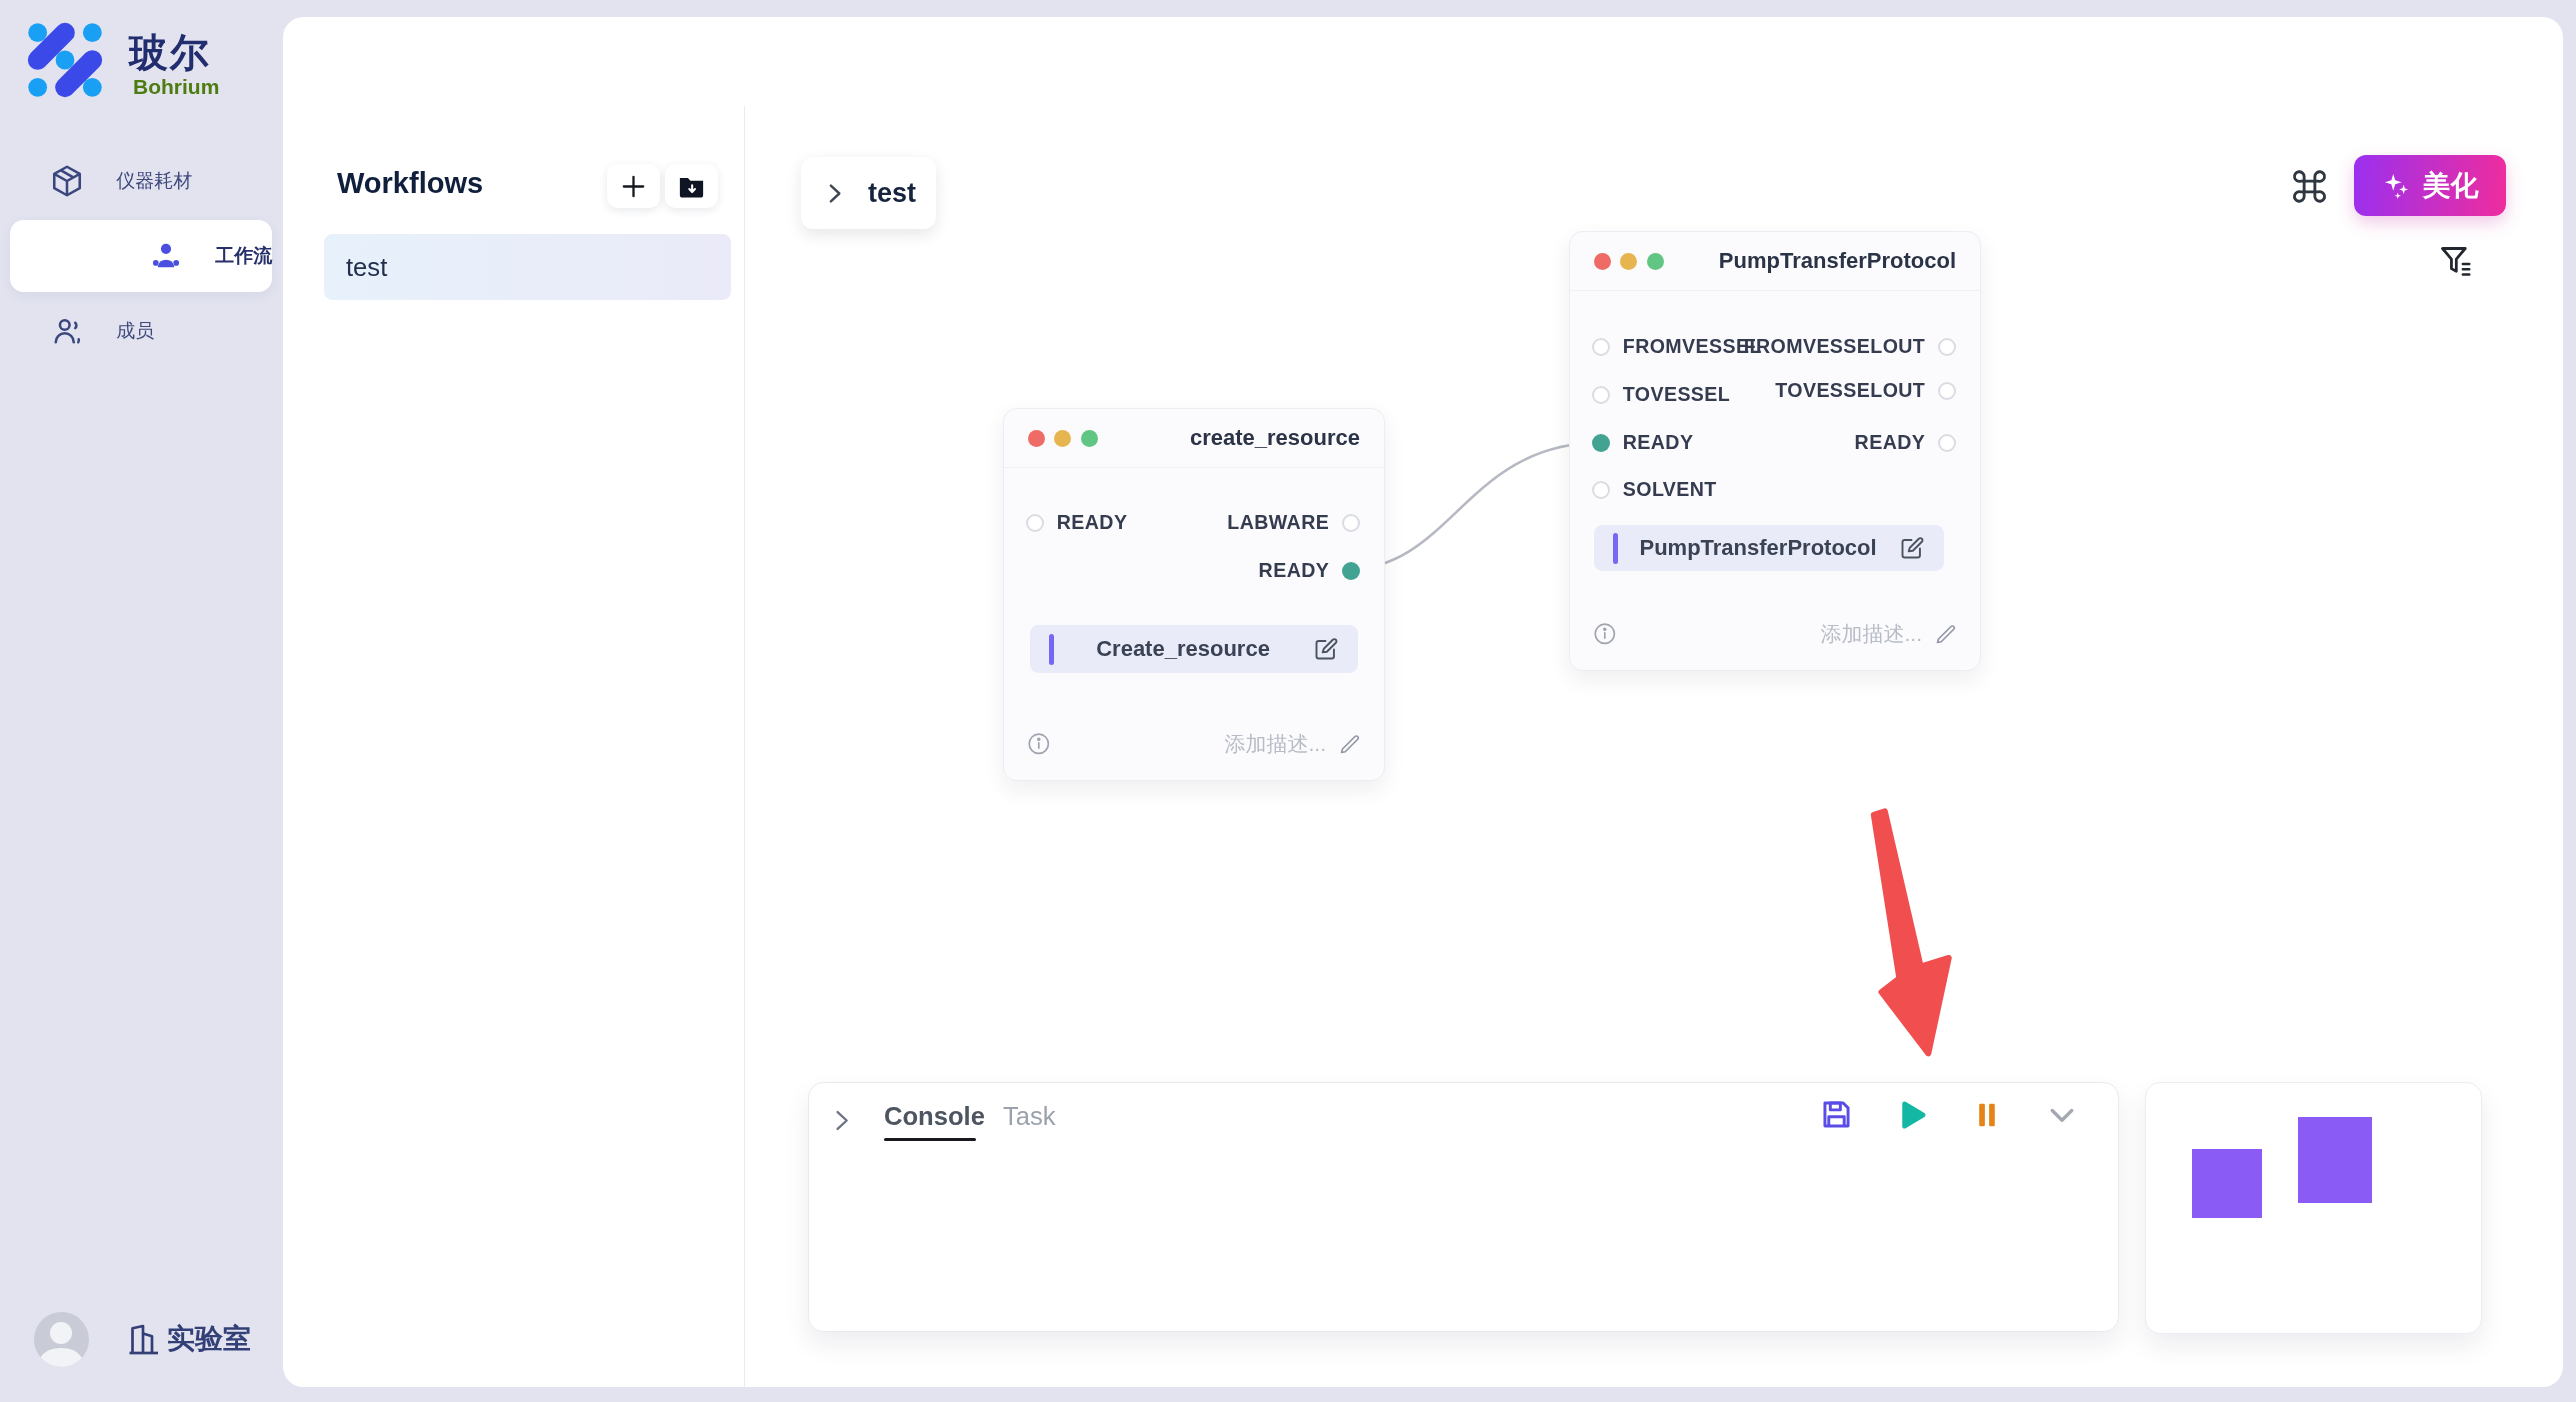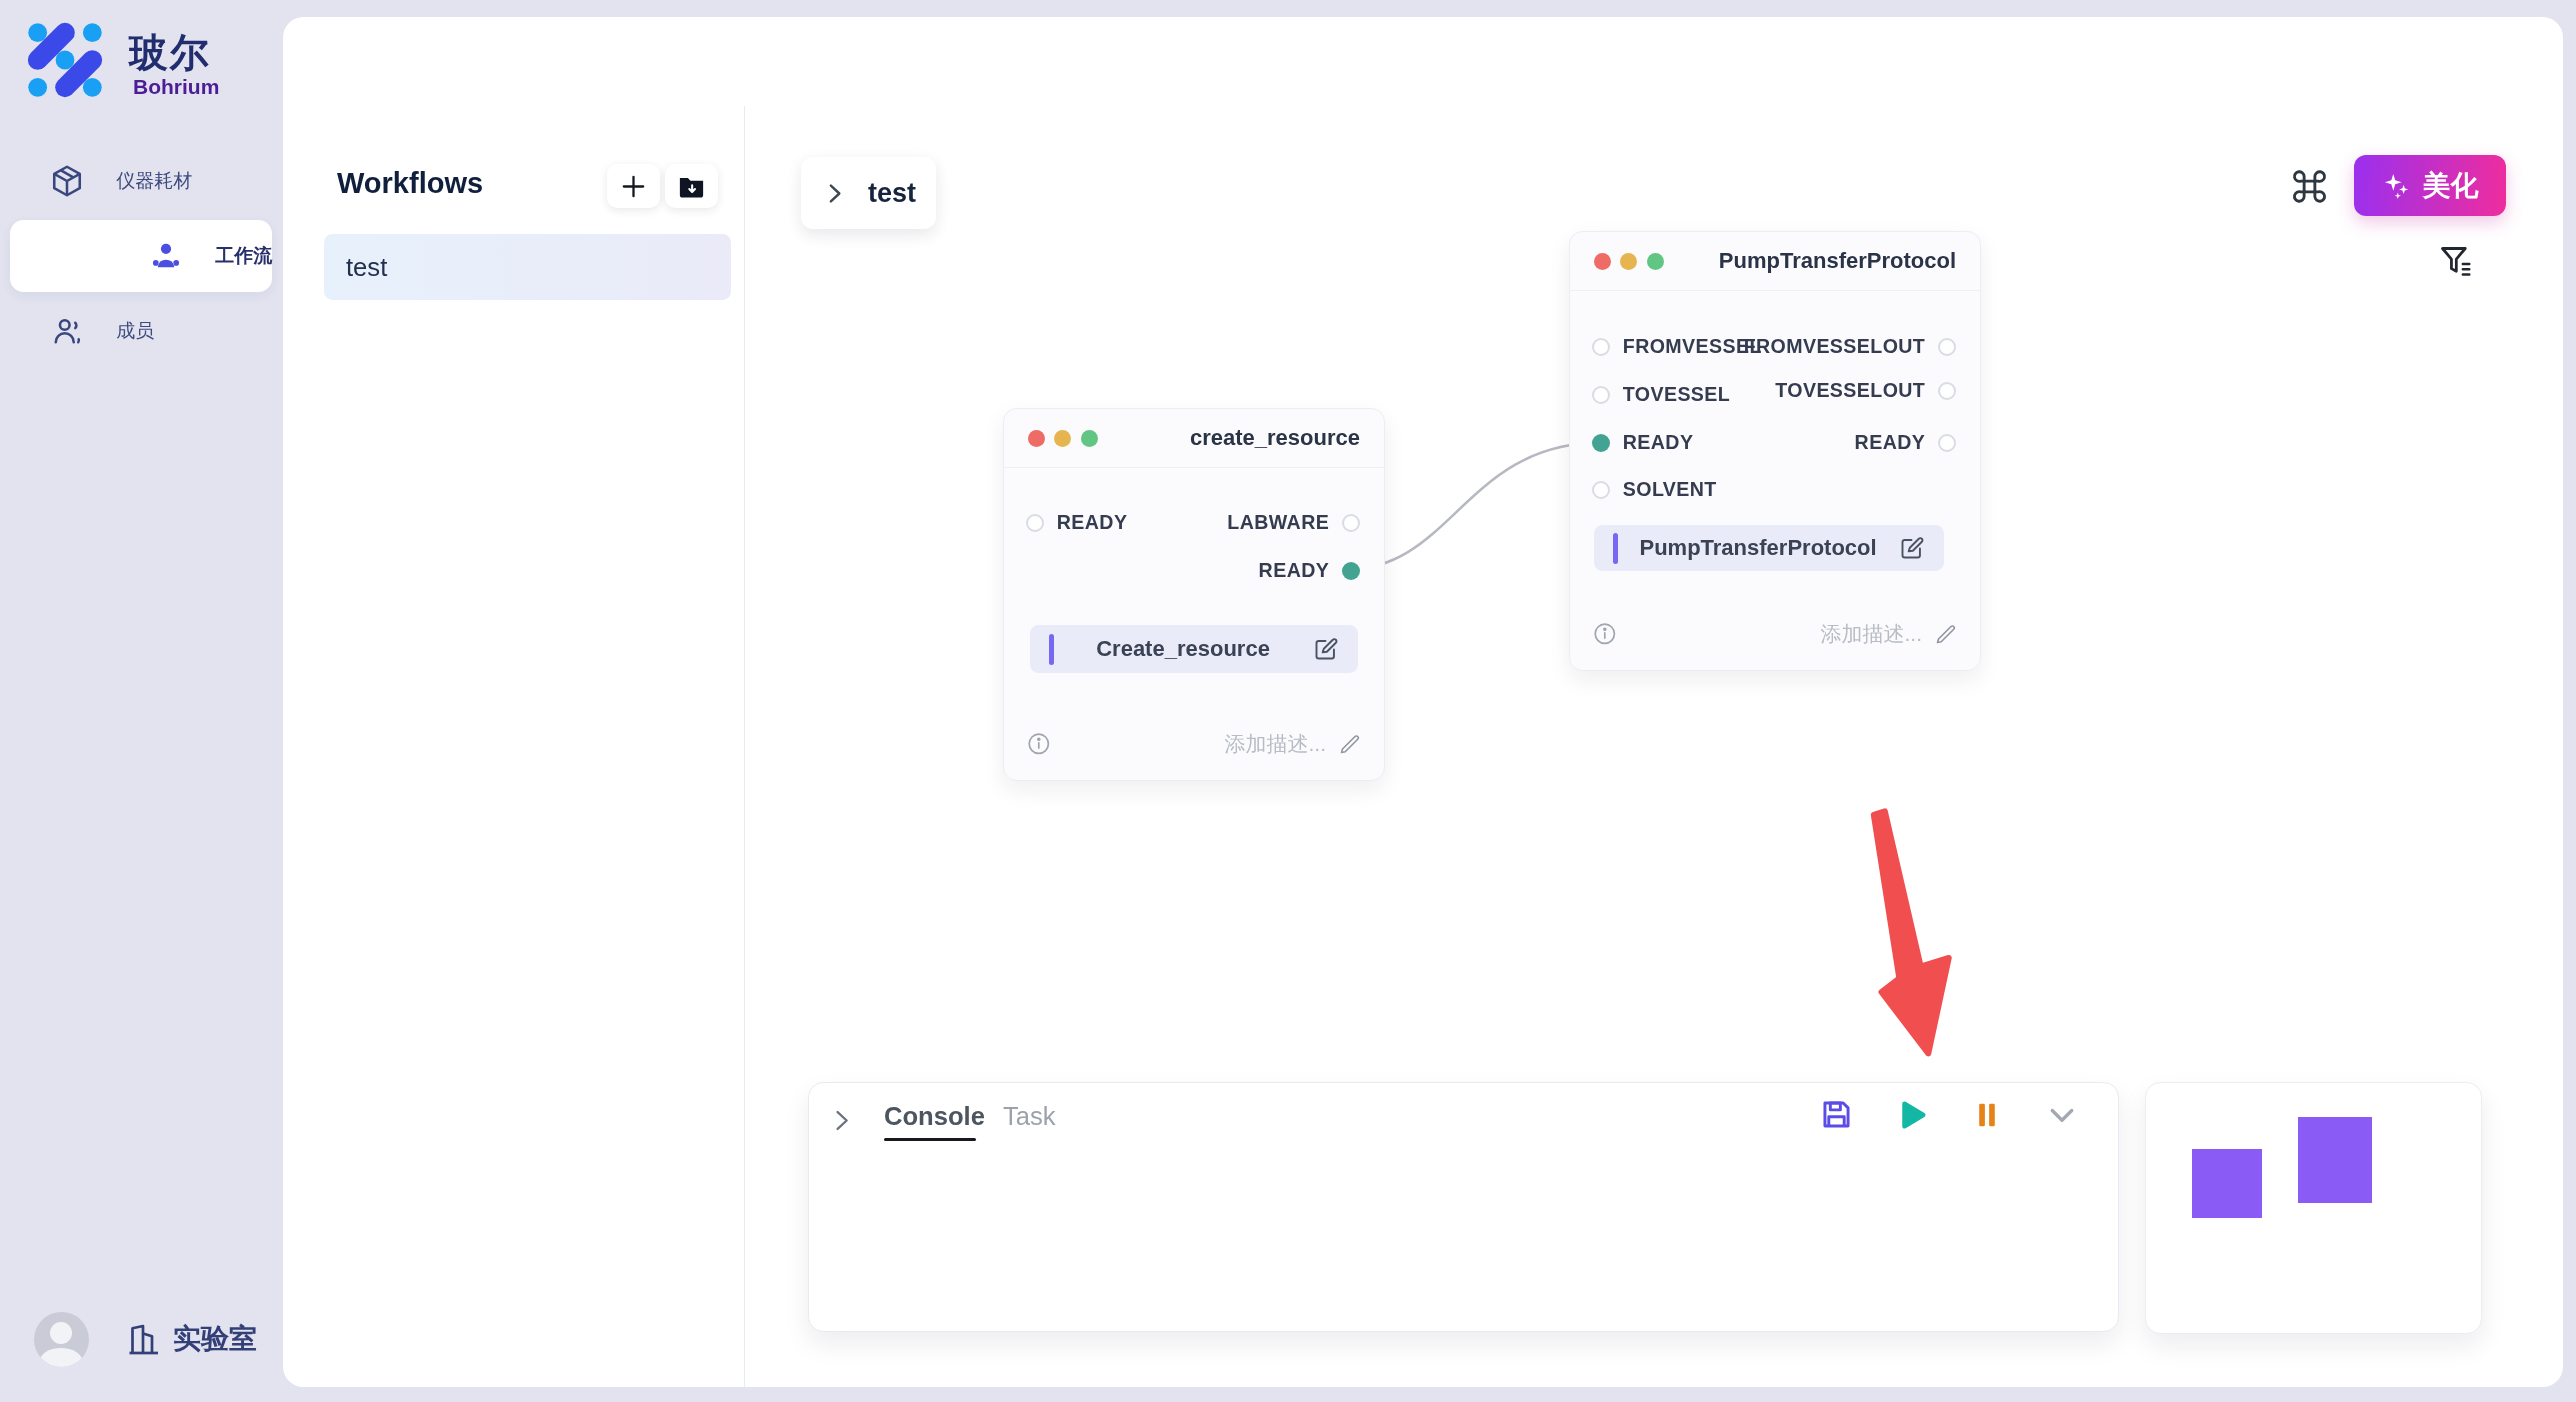--- a/index.html
+++ b/index.html
@@ -4,32 +4,32 @@
 <style>
   html,body{margin:0;padding:0;width:2576px;height:1402px;overflow:hidden;
     font-family:"Liberation Sans","DejaVu Sans",sans-serif;}
   .page{position:relative;width:2576px;height:1402px;background:#e2e3ef;}
   .abs{position:absolute;}
 
   
   .sidebar{left:0;top:0;width:283px;height:1022px;}
   .logo{left:24px;top:19px;width:82px;height:82px;}
   .brand-cn{left:129px;top:25.6px;font-size:39px;font-weight:bold;color:#212d6e;letter-spacing:1.7px;}
-  .brand-en{left:133px;top:75px;font-size:21px;font-weight:bold;color:#4c1d95;}
+  .brand-en{left:133px;top:75px;font-size:21px;font-weight:bold;color:#4d7c0f;}
   .side-item{left:10.2px;width:262px;height:72px;border-radius:13.6px;display:flex;align-items:center;cursor:pointer;}
   .side-item .ic{width:36px;height:36px;margin-left:39px;flex:0 0 auto;}
   .side-item .lb{margin-left:31px;font-size:19px;color:#3e497e;}
   .side-item.sel{background:#ffffff;box-shadow:0 3.4px 12px rgba(40,50,110,0.06);justify-content:flex-end;}
   .side-item.sel .lb{color:#28306b;font-weight:bold;}
   .side-foot{left:0;top:1305px;width:283px;height:68px;display:flex;align-items:center;}
   .avatar{width:55px;height:55px;border-radius:50%;background:#c9ccd6;margin-left:34px;overflow:hidden;position:relative;}
   .avatar:before{content:"";position:absolute;left:16px;top:10.2px;width:22px;height:22px;border-radius:50%;background:#f2f3f6;}
   .avatar:after{content:"";position:absolute;left:5.1px;top:36px;width:44px;height:29px;border-radius:50%;background:#f2f3f6;}
   .lab-ic{width:36px;height:37px;margin-left:36px;}
-  .lab-lb{margin-left:12px;font-size:28px;font-weight:600;color:#333f77;}
+  .lab-lb{margin-left:6px;font-size:28px;font-weight:600;color:#333f77;}
 
   
   .card{left:283px;top:17px;width:2280px;height:1370px;background:#ffffff;border-radius:20.4px;}
   .tabbar{left:0;top:0;width:2280px;height:89px;border-bottom:1.7px solid #edeef3;box-sizing:border-box;}
   .tab{top:0;height:87px;display:flex;align-items:center;font-size:26.4px;color:#2b3444;cursor:pointer;}
   .tab.t0{left:54px;}
   .tab.t1{left:245px;font-weight:bold;color:#0e1626;}
   .tab-underline{left:245px;top:80px;width:109px;height:6px;border-radius:3.4px;background:#3d49ef;}
 
   

